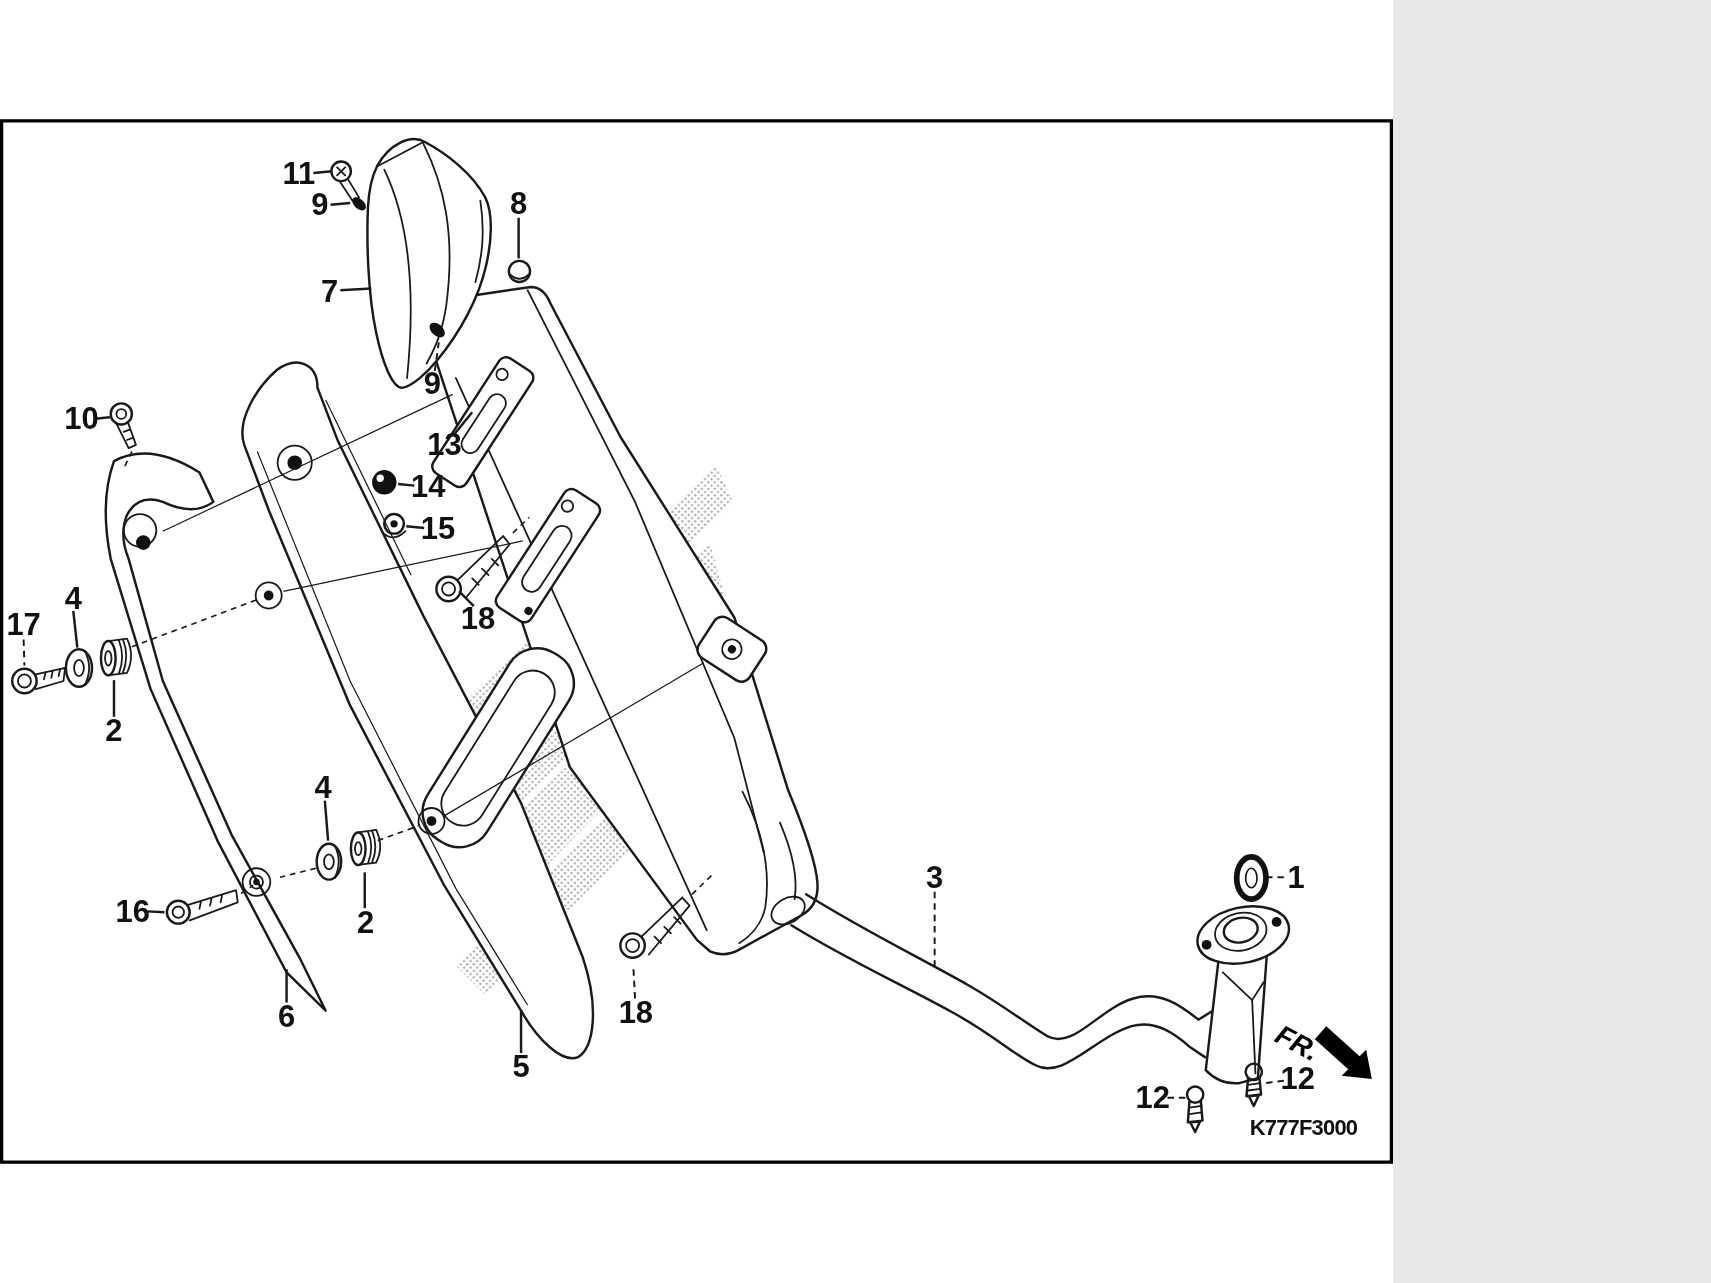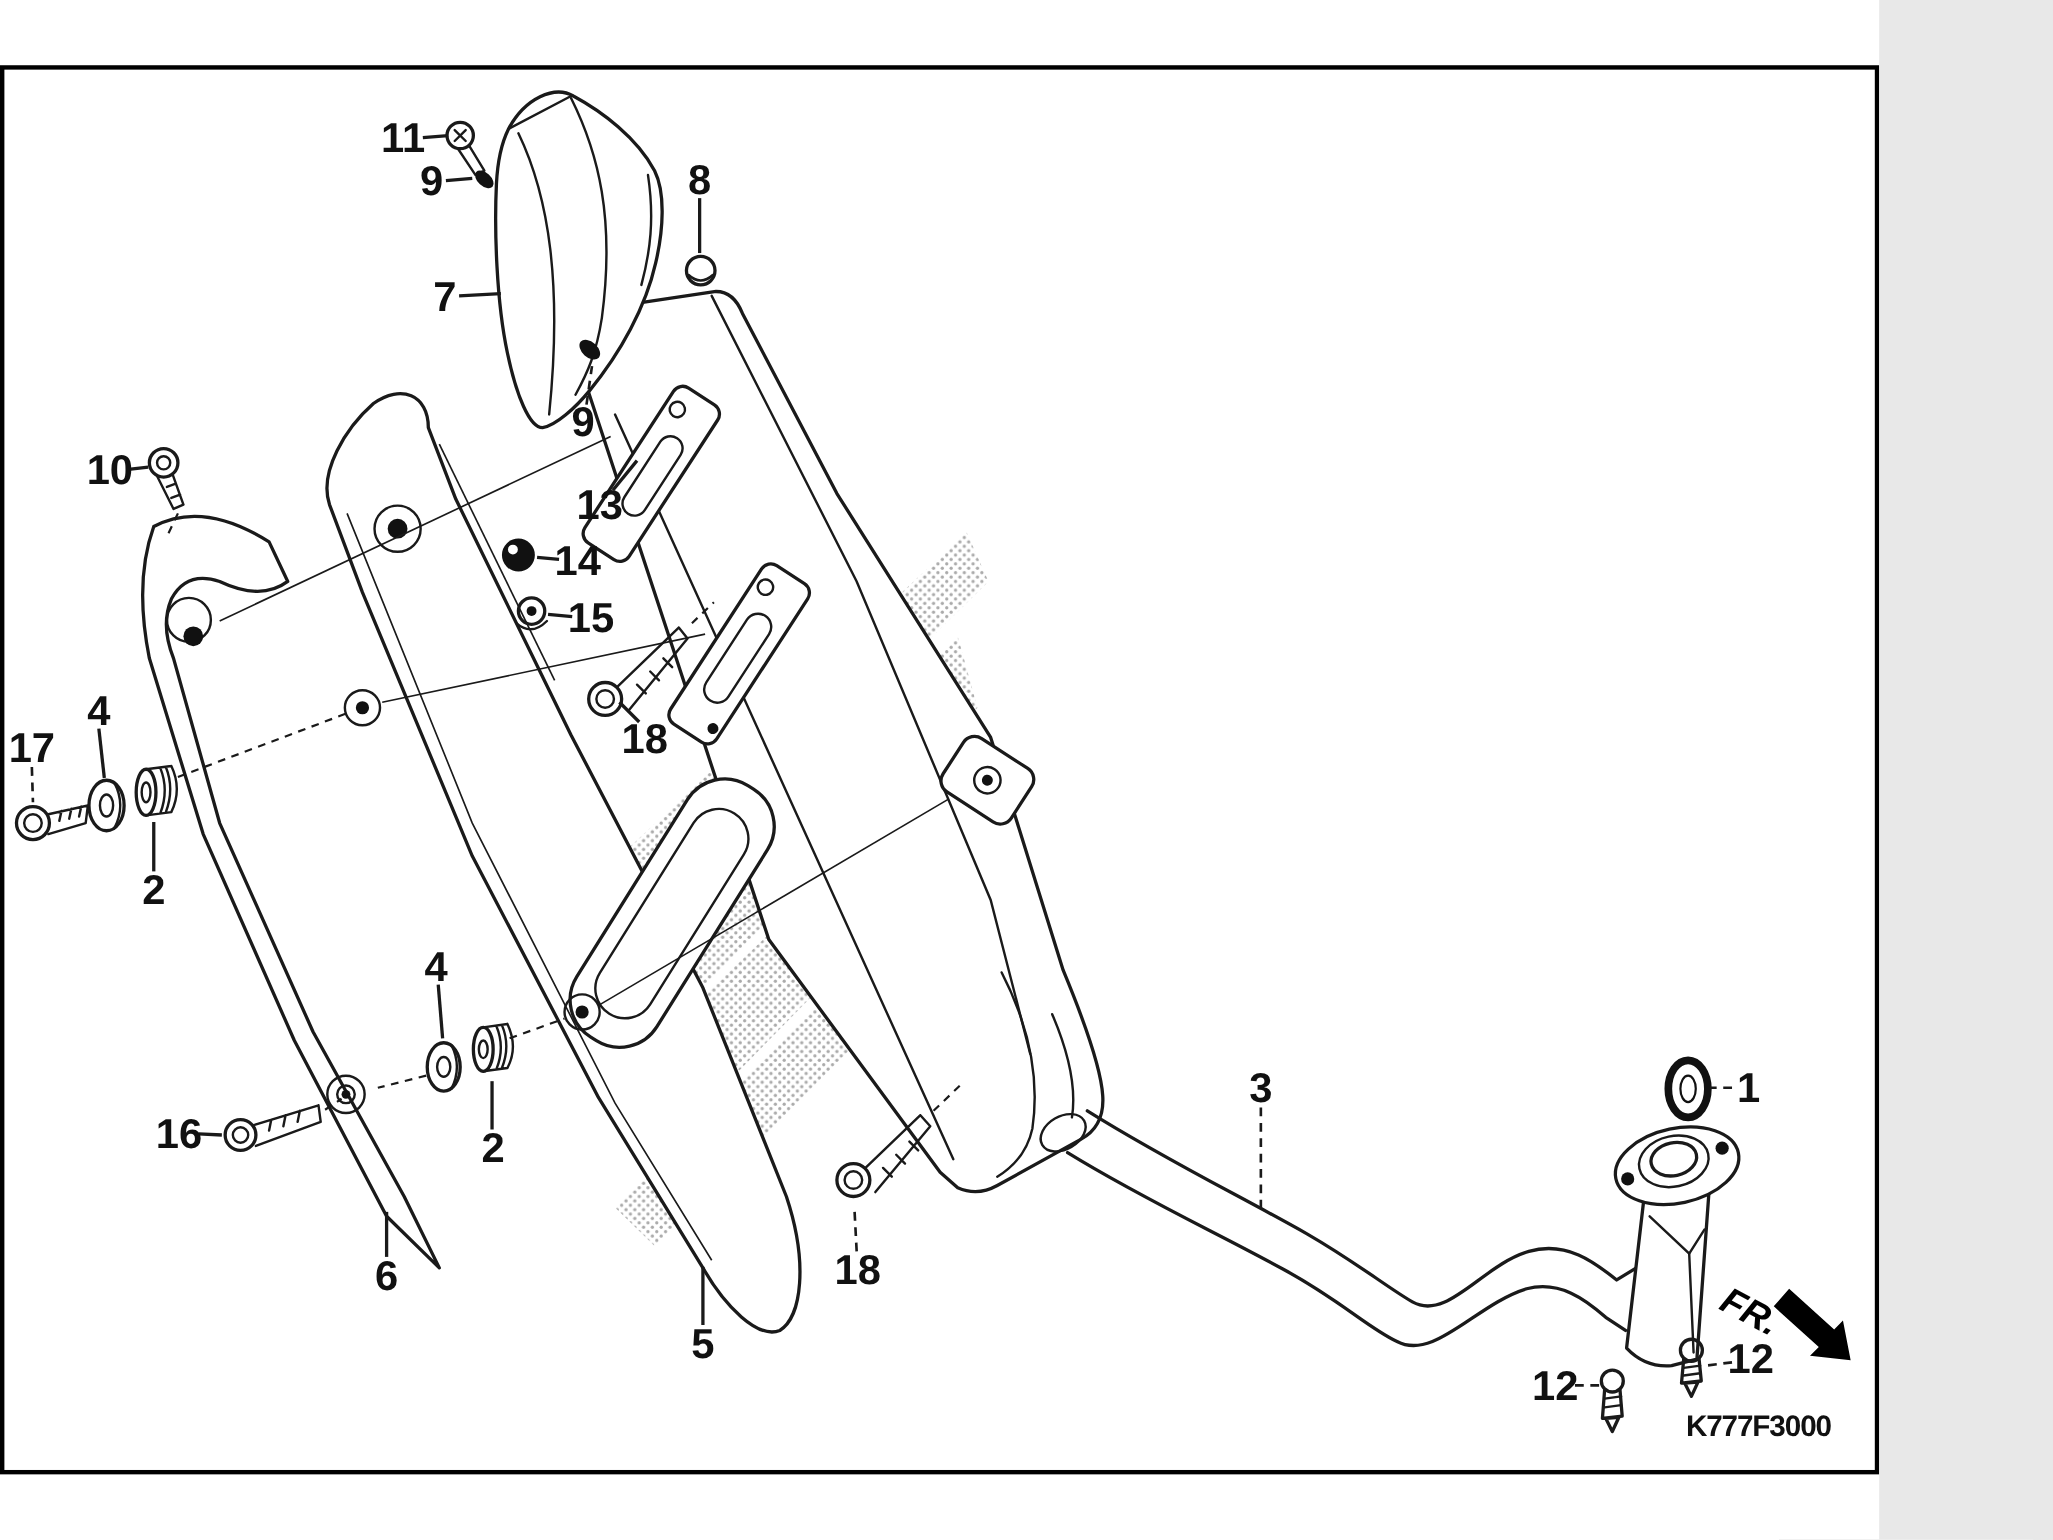--- a/index.html
+++ b/index.html
@@ -1,16 +1,16 @@
 <!DOCTYPE html>
 <html><head>
 <meta charset="utf-8">
 <style>
   html,body{margin:0;padding:0;background:#e8e8e8;}
-  .stage{position:relative;width:1566px;height:1283px;background:#ffffff;overflow:hidden;
+  .stage{position:relative;width:1393px;height:1283px;background:#ffffff;overflow:hidden;
          font-family:"Liberation Sans",sans-serif;}
   svg{position:absolute;left:0;top:0;width:100%;height:100%;}
   .outline{fill:#ffffff;stroke:#1a1a1a;stroke-width:3;stroke-linejoin:round;}
   .outline-nf{fill:none;stroke:#1a1a1a;stroke-width:3;stroke-linejoin:round;stroke-linecap:round;}
   .detail{fill:none;stroke:#1a1a1a;stroke-width:2.2;stroke-linecap:round;}
   .thin{fill:none;stroke:#1a1a1a;stroke-width:1.5;}
   .dark{fill:#111111;stroke:none;}
   .guide-dash{fill:none;stroke:#1a1a1a;stroke-width:2;stroke-dasharray:7 6;}
   .part-num{font:700 38px "Liberation Sans",sans-serif;fill:#111;}
   .leader{fill:none;stroke:#1a1a1a;stroke-width:3;}

